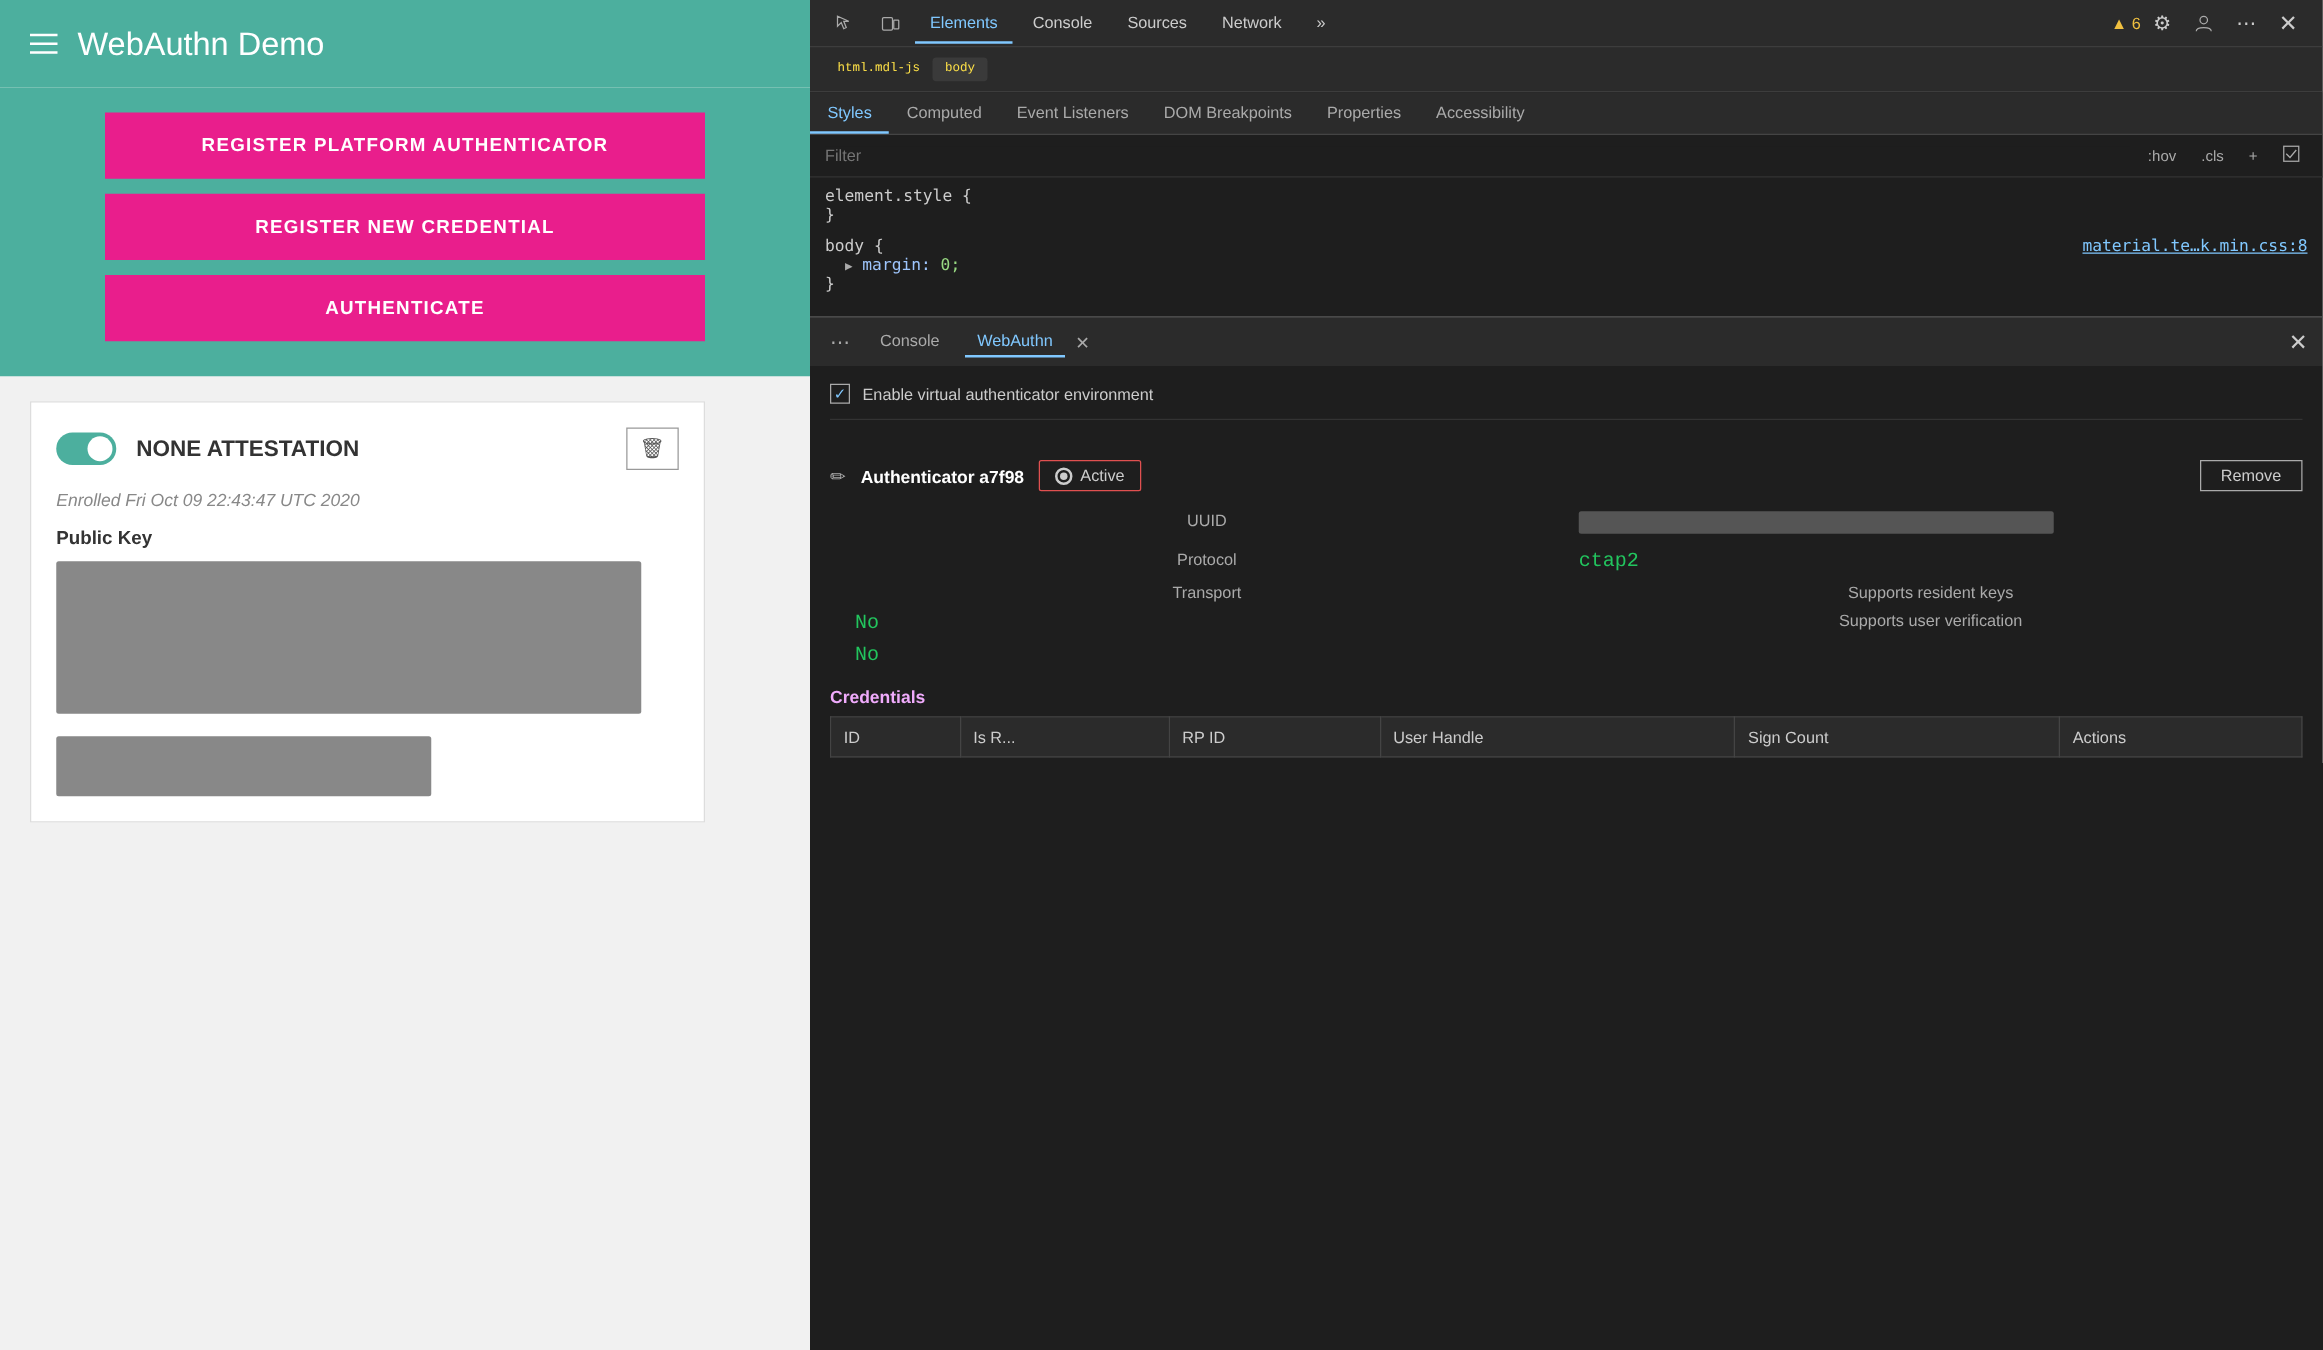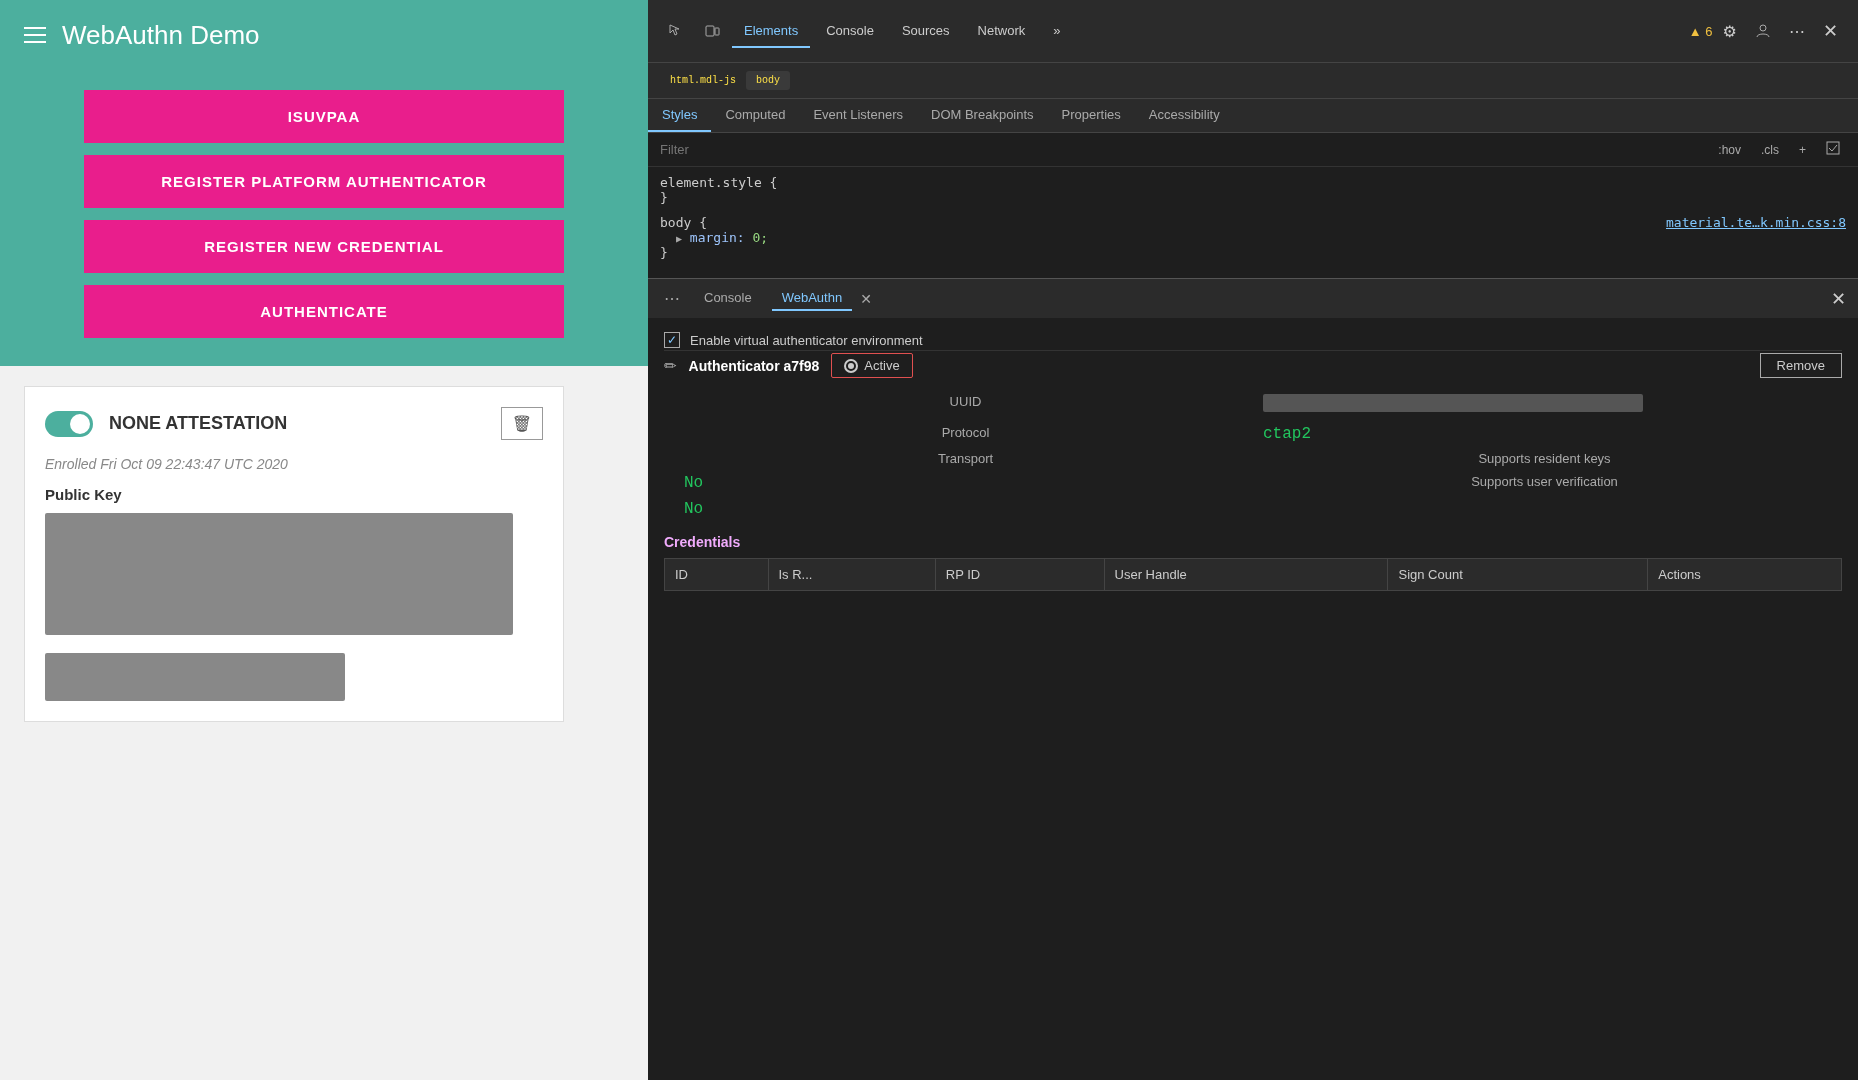--- a/index.html
+++ b/index.html
@@ -169,21 +169,21 @@
       flex-direction: column;
       color: #ccc;
       font-size: 13px;
     }
 
     .devtools-top-bar {
       background: #2b2b2b;
       display: flex;
       align-items: center;
       padding: 0 12px;
-      height: 63px;
+      height: 38px;
       gap: 4px;
       border-bottom: 1px solid #444;
     }
 
     .devtools-icon-btn {
       background: none;
       border: none;
       color: #ccc;
       cursor: pointer;
       padding: 4px 8px;
@@ -400,22 +400,22 @@
       padding: 14px 16px;
       flex: 1;
       overflow-y: auto;
       background: #1e1e1e;
     }
 
     .virtual-auth-row {
       display: flex;
       align-items: center;
       gap: 10px;
-      margin-bottom: 2px;
-      padding-bottom: 2px;
+      margin-bottom: 32px;
+      padding-bottom: 12px;
       border-bottom: 1px solid #333;
     }
 
     .checkbox-icon {
       width: 16px;
       height: 16px;
       border: 1px solid #aaa;
       display: flex;
       align-items: center;
       justify-content: center;
@@ -557,21 +557,20 @@
   <div class="app-header">
     <div class="hamburger-icon">
       <span></span>
       <span></span>
       <span></span>
     </div>
     <span class="app-title">WebAuthn Demo</span>
   </div>
 
   <div class="buttons-section">
-    <button class="action-btn">ISUVPAA</button>
     <button class="action-btn">REGISTER PLATFORM AUTHENTICATOR</button>
     <button class="action-btn">REGISTER NEW CREDENTIAL</button>
     <button class="action-btn">AUTHENTICATE</button>
   </div>
 
   <div class="content-area">
     <div class="credential-card">
       <div class="card-header">
         <div class="toggle-title">
           <div class="toggle-switch"></div>

